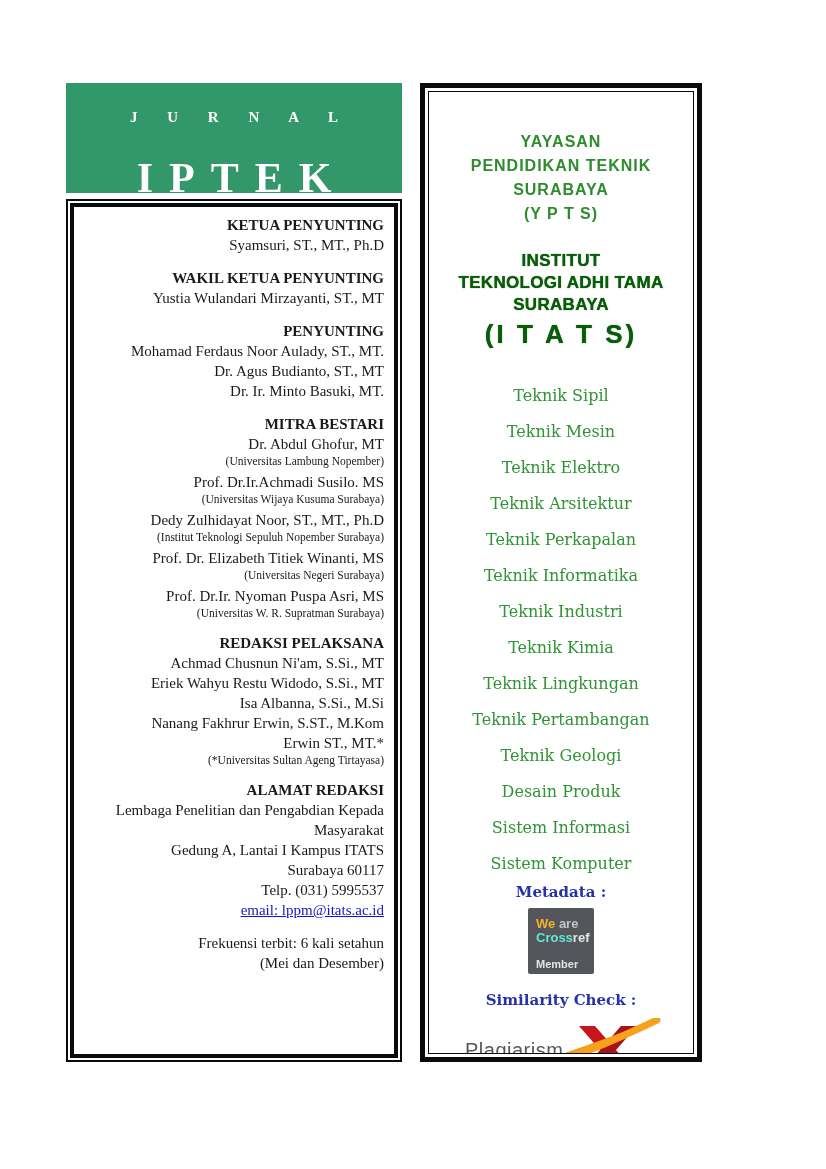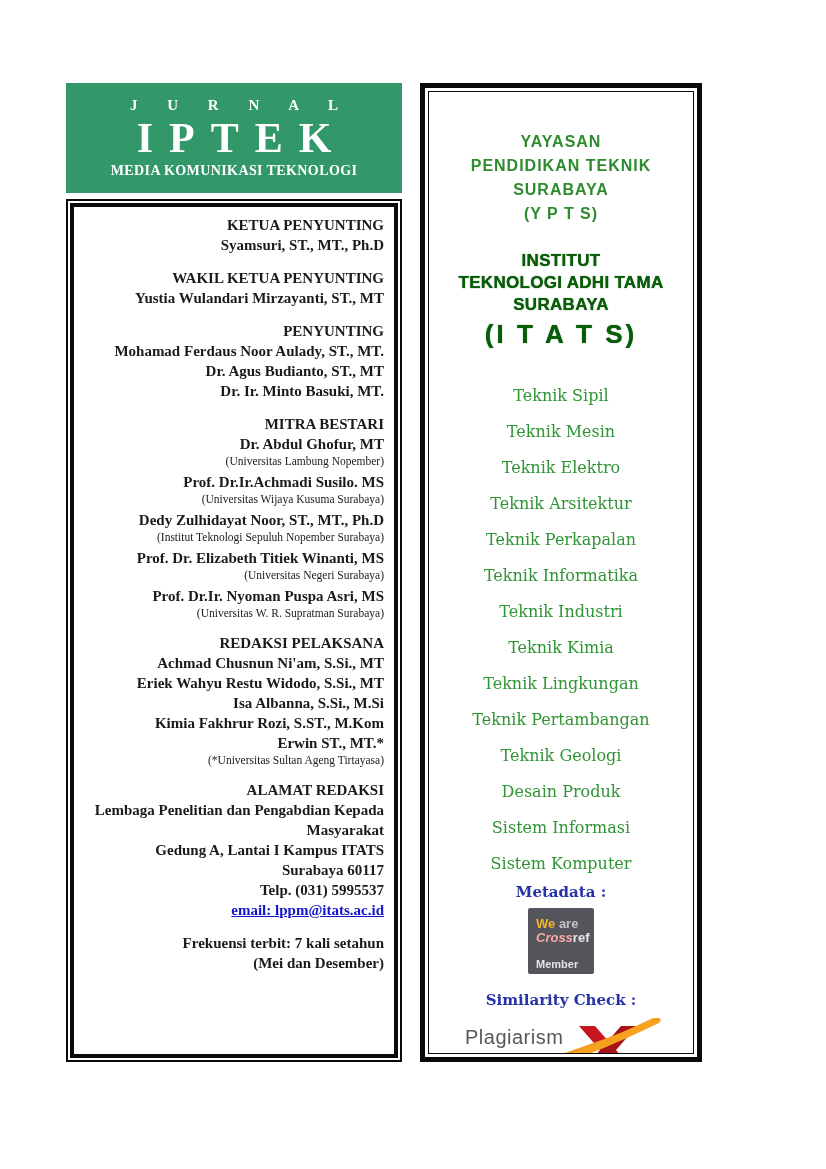--- a/index.html
+++ b/index.html
@@ -2,32 +2,32 @@
 <html><head>
 <meta charset="utf-8">
 <style>
   html,body{margin:0;padding:0;background:#fff;}
   .page{position:relative;width:826px;height:1169px;background:#ffffff;overflow:hidden;
         font-family:"Liberation Serif",serif;color:#1a1a1a;}
 
   
   .jheader{position:absolute;left:66px;top:83px;width:336px;height:110px;
            background:#32986A;color:#fff;text-align:center;}
-  .jheader .kicker{padding-top:14px;font-size:15px;font-weight:bold;letter-spacing:13px;text-indent:13px;}
-  .jheader .title{font-size:42px;font-weight:bold;letter-spacing:16px;text-indent:16px;line-height:48px;}
+  .jheader .kicker{padding-top:26px;font-size:15px;font-weight:bold;letter-spacing:13px;text-indent:13px;}
+  .jheader .title{font-size:42px;font-weight:bold;letter-spacing:16px;text-indent:16px;line-height:48px;margin-top:28px;}
   .jheader .subtitle{font-size:14px;font-weight:bold;letter-spacing:.4px;margin-top:1px;}
 
   
   .lbox{position:absolute;left:66px;top:199px;width:336px;height:863px;box-sizing:border-box;
         border:2px solid #0a0a0a;padding:2px;}
   .lbox-inner{box-sizing:border-box;width:100%;height:100%;border:4px solid #0a0a0a;
               padding:8px 10px 0 16px;text-align:right;overflow:hidden;}
   .section{margin-bottom:13px;}
   .h{font-size:15px;font-weight:bold;line-height:20px;}
-  .ln{font-size:15px;line-height:20px;font-weight:bold;}
+  .ln{font-size:15px;line-height:20px;}
   .aff{font-size:11.5px;line-height:14px;}
   .entry{margin-bottom:4px;}
   a.link{color:#1414CC;text-decoration:underline;cursor:pointer;}
 
   
   .rbox{position:absolute;left:420px;top:83px;width:282px;height:979px;box-sizing:border-box;
         border:5px solid #0a0a0a;padding:3px;}
   .rbox-inner{box-sizing:border-box;width:100%;height:100%;border:1px solid #0a0a0a;
               text-align:center;padding-top:38px;overflow:hidden;}
   .foundation{font-family:"Liberation Sans",sans-serif;font-weight:bold;color:#2E8B2E;
@@ -42,28 +42,28 @@
   .metadata-label{margin-top:0px;}
   .similarity-label{margin-top:16px;}
 
   
   .crossref{width:66px;height:66px;background:#54565B;border-radius:2px;margin:6px auto 0;
             text-align:left;padding:9px 0 0 8px;box-sizing:border-box;cursor:pointer;}
   .crossref .l1,.crossref .l2{font-family:"Liberation Sans",sans-serif;font-weight:bold;
             font-size:13px;line-height:14px;letter-spacing:0;}
   .cr-we{color:#F3B229;}
   .cr-are{color:#C3C4C6;}
-  .cr-cross{color:#fca5a5;font-style:italic;}
+  .cr-cross{color:#5eead4;}
   .cr-ref{color:#e5e5e5;}
   .crossref .member{font-family:"Liberation Sans",sans-serif;font-weight:bold;
             color:#E3E4E5;font-size:11px;margin-top:13px;}
 
   
   .plag-logo{position:relative;width:200px;height:62px;margin:8px auto 0;cursor:pointer;}
-  .plag-w1{position:absolute;left:4px;top:8px;font-family:"Liberation Sans",sans-serif;
+  .plag-w1{position:absolute;left:4px;top:21px;font-family:"Liberation Sans",sans-serif;
            font-size:20px;color:#555759;letter-spacing:.5px;}
   .plag-w2{position:absolute;left:64px;top:35px;font-family:"Liberation Sans",sans-serif;
            font-size:13px;color:#555759;}
   .plag-svg{position:absolute;left:0;top:0;}
 </style>
 </head>
 <body>
 
 <div class="page">
 
@@ -115,36 +115,36 @@
           <div class="ln">Prof. Dr.Ir. Nyoman Puspa Asri, MS</div>
           <div class="aff">(Universitas W. R. Supratman Surabaya)</div>
         </div>
       </div>
 
       <div class="section">
         <div class="h">REDAKSI PELAKSANA</div>
         <div class="ln">Achmad Chusnun Ni'am, S.Si., MT</div>
         <div class="ln">Eriek Wahyu Restu Widodo, S.Si., MT</div>
         <div class="ln">Isa Albanna, S.Si., M.Si</div>
-        <div class="ln">Kimia Fakhrur Rozi, S.ST., M.Kom</div>
+        <div class="ln">Nanang Fakhrur Erwin, S.ST., M.Kom</div>
         <div class="ln">Erwin ST., MT.*</div>
         <div class="aff">(*Universitas Sultan Ageng Tirtayasa)</div>
       </div>
 
       <div class="section">
         <div class="h">ALAMAT REDAKSI</div>
         <div class="ln">Lembaga Penelitian dan Pengabdian Kepada Masyarakat</div>
         <div class="ln">Gedung A, Lantai I Kampus ITATS</div>
         <div class="ln">Surabaya 60117</div>
         <div class="ln">Telp. (031) 5995537</div>
         <div class="ln"><a class="link">email: lppm@itats.ac.id</a></div>
       </div>
 
       <div class="section">
-        <div class="ln">Frekuensi terbit: 7 kali setahun</div>
+        <div class="ln">Frekuensi terbit: 6 kali setahun</div>
         <div class="ln">(Mei dan Desember)</div>
       </div>
 
 
     </div>
   </div>
 
   <div class="rbox">
     <div class="rbox-inner">
 

